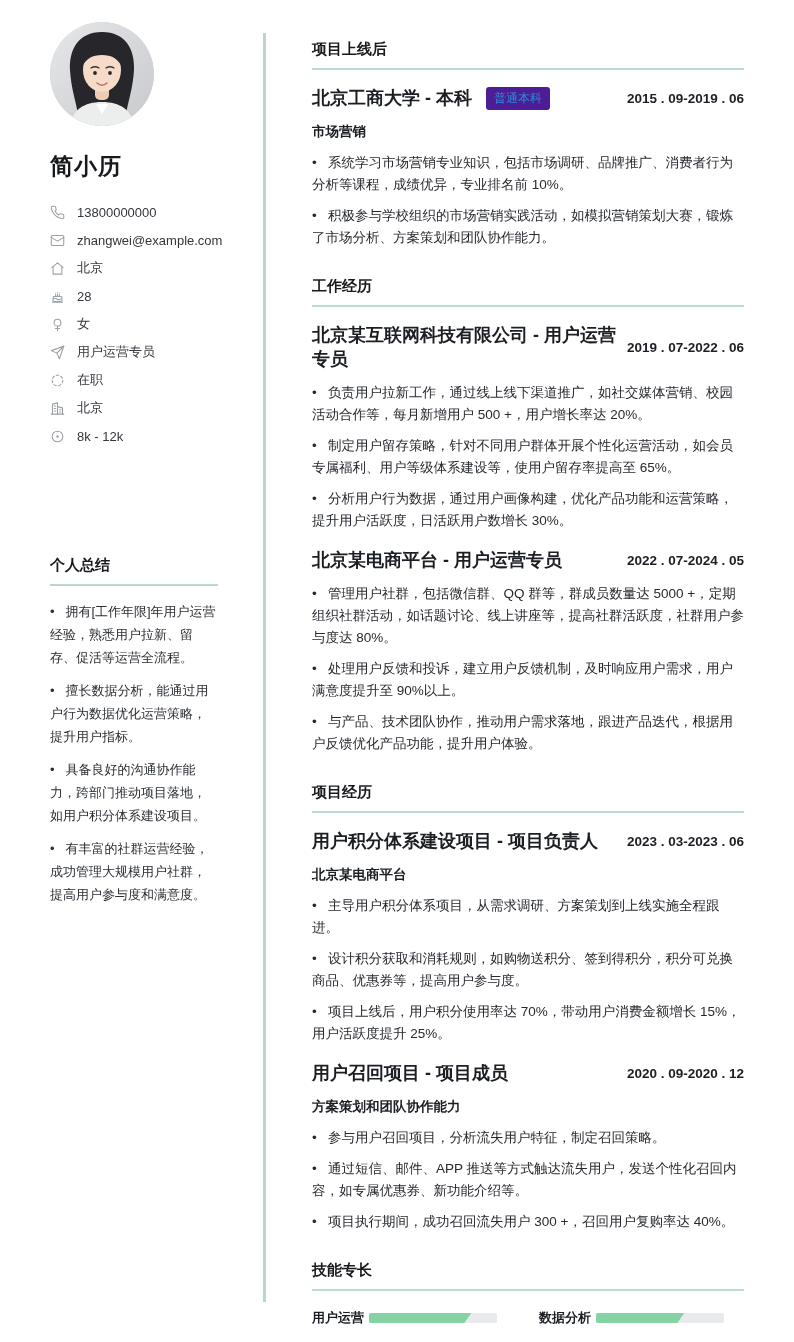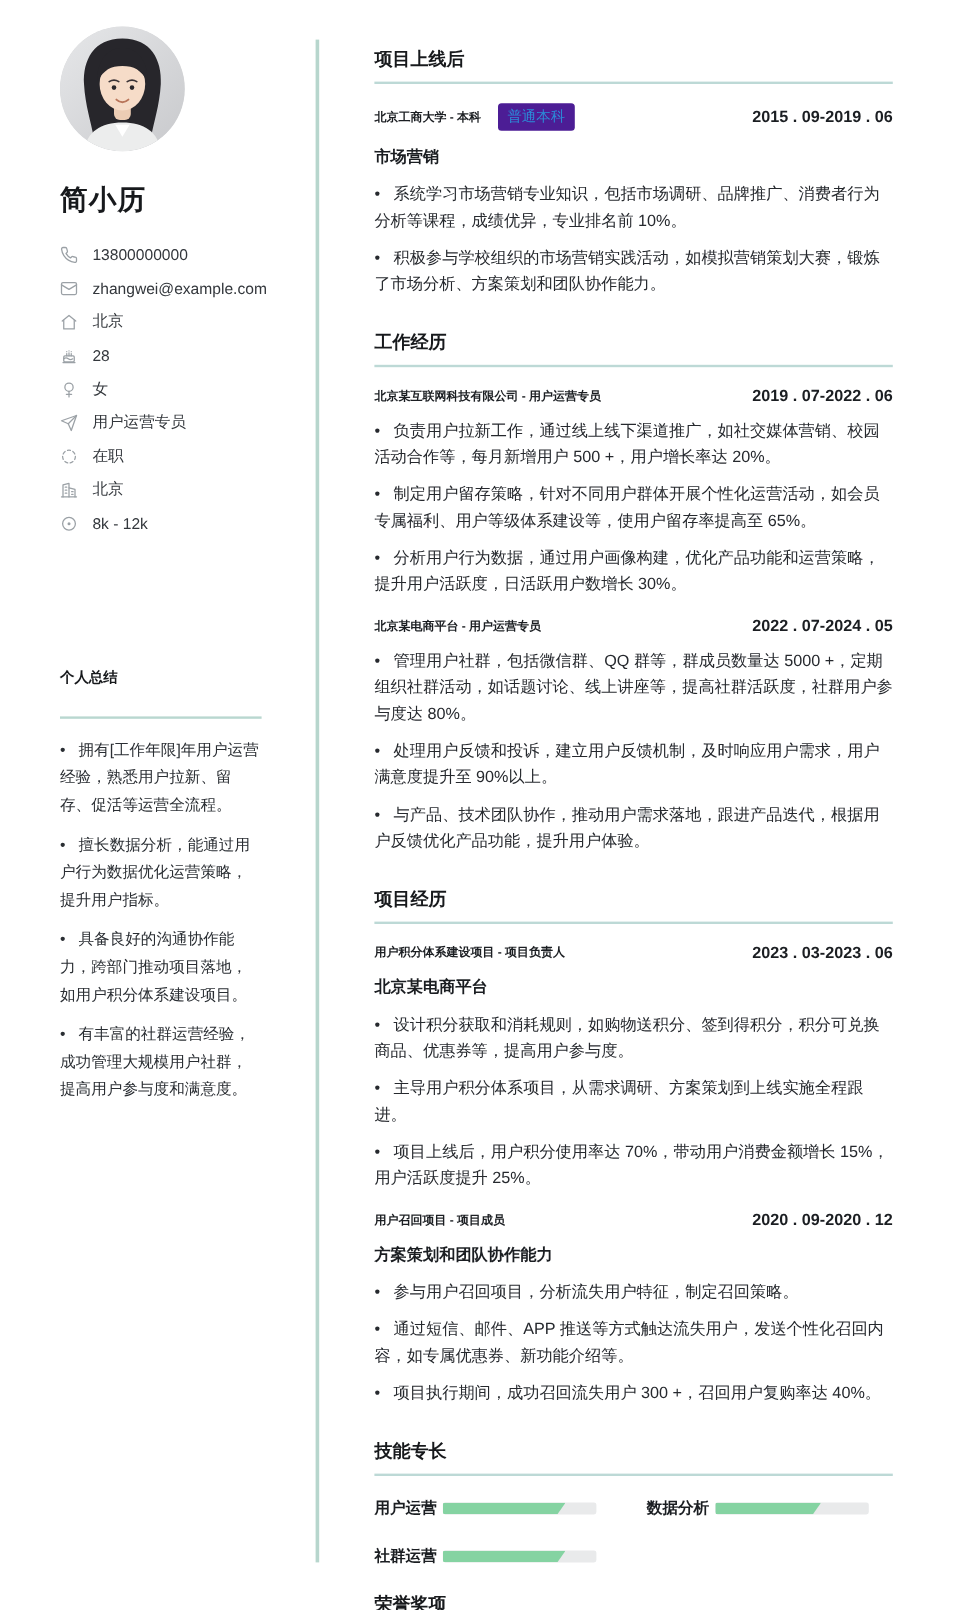--- a/index.html
+++ b/index.html
@@ -19,33 +19,33 @@
   .avatar-wrap { width:104px; height:104px; border-radius:50%; overflow:hidden; background:#d7d8da; }
   .avatar-wrap svg { display:block; }
   .person-name { margin-top:25px; font-size:23px; font-weight:700; color:#17191c; letter-spacing:1px; }
   .contact-list { margin-top:16px; }
   .contact-row { display:flex; align-items:center; height:28px; }
   .contact-row .cicon { width:16px; height:16px; margin-right:11px; color:#9ba1a6; flex:0 0 16px; display:flex; align-items:center; }
   .contact-row .cicon svg { width:15px; height:15px; stroke:#9ba1a6; fill:none; stroke-width:1.7; stroke-linecap:round; stroke-linejoin:round; }
   .contact-row .cval { font-size:13px; color:#33373c; }
 
   .summary { margin-top:106px; }
-  .side-title { font-size:12px; font-weight:700; color:#17191c; padding-bottom:24px; border-bottom:2px solid #b9d7d0; }
+  .side-title { font-size:15px; font-weight:700; color:#17191c; padding-bottom:9px; border-bottom:2px solid #b9d7d0; }
   .summary-bullets { margin-top:14px; }
   .s-blt { font-size:13px; line-height:23px; color:#2a2e33; margin-bottom:10px; }
   .s-blt::before { content:"•\00a0\00a0\00a0"; }
 
   
   .main { position:absolute; left:312px; top:40px; width:432px; }
   .section { margin-bottom:28px; }
   .sec-title { font-size:15px; font-weight:700; color:#17191c; padding-bottom:9px; border-bottom:2px solid #bdd9d6; }
 
   .entry { margin-top:16px; }
   .entry-head { display:flex; align-items:center; }
-  .entry-title { font-size:10px; font-weight:700; color:#1b1e22; }
+  .entry-title { font-size:18px; font-weight:700; color:#1b1e22; }
   .entry-date { margin-left:auto; font-size:13.5px; font-weight:700; color:#1b1e22; white-space:nowrap; }
   .edu-badge { margin-left:14px; font-size:12px; color:#2b8cd8; background:#4c1d95; padding:3px 8px; border-radius:3px; }
   .entry-sub { margin-top:13px; font-size:13.5px; font-weight:700; color:#1b1e22; }
   .bullets { margin-top:11px; }
   .blt { font-size:13.5px; line-height:22px; color:#26292e; margin-bottom:9px; }
   .blt::before { content:"•\00a0\00a0\00a0"; }
 
   
   .skills-grid { margin-top:18px; display:grid; grid-template-columns:185px 185px; column-gap:42px; row-gap:22px; }
   .skill-row { display:flex; align-items:center; }
@@ -241,22 +241,22 @@
 
     <div class="section">
       <div class="sec-title">项目经历</div>
       <div class="entry">
         <div class="entry-head">
           <span class="entry-title">用户积分体系建设项目 - 项目负责人</span>
           <span class="entry-date">2023 . 03-2023 . 06</span>
         </div>
         <div class="entry-sub">北京某电商平台</div>
         <div class="bullets">
+          <div class="blt">主导用户积分体系项目，从需求调研、方案策划到上线实施全程跟进。</div>
           <div class="blt">设计积分获取和消耗规则，如购物送积分、签到得积分，积分可兑换商品、优惠券等，提高用户参与度。</div>
-          <div class="blt">主导用户积分体系项目，从需求调研、方案策划到上线实施全程跟进。</div>
           <div class="blt">项目上线后，用户积分使用率达 70%，带动用户消费金额增长 15%，用户活跃度提升 25%。</div>
         </div>
       </div>
       <div class="entry">
         <div class="entry-head">
           <span class="entry-title">用户召回项目 - 项目成员</span>
           <span class="entry-date">2020 . 09-2020 . 12</span>
         </div>
         <div class="entry-sub">方案策划和团队协作能力</div>
         <div class="bullets">

